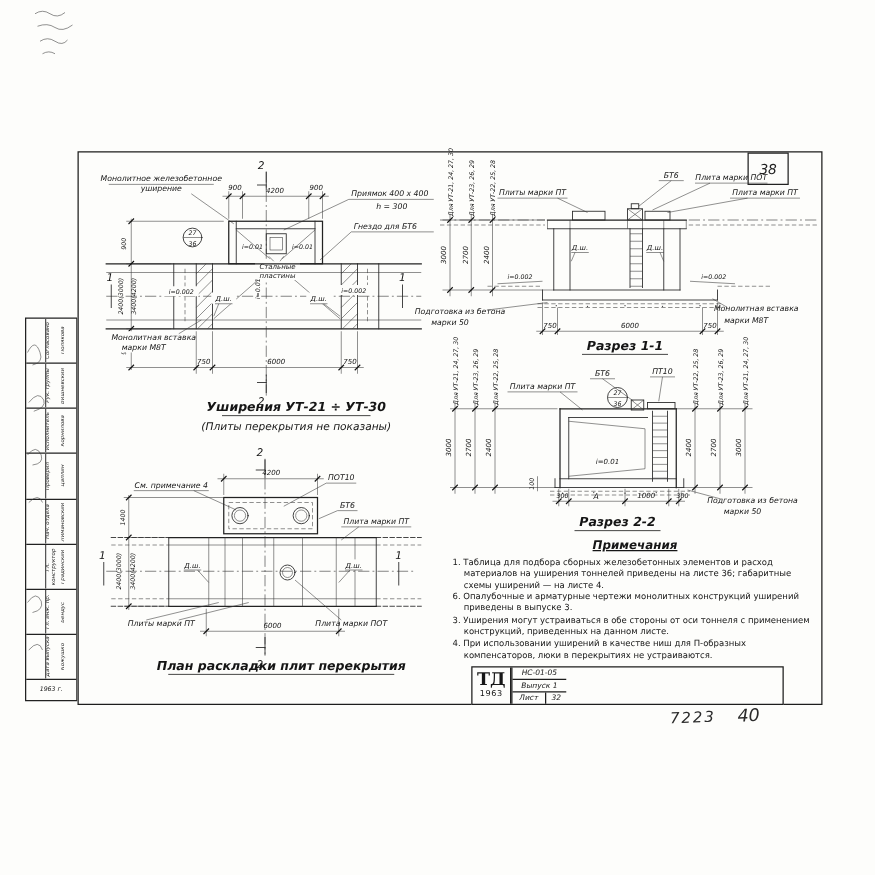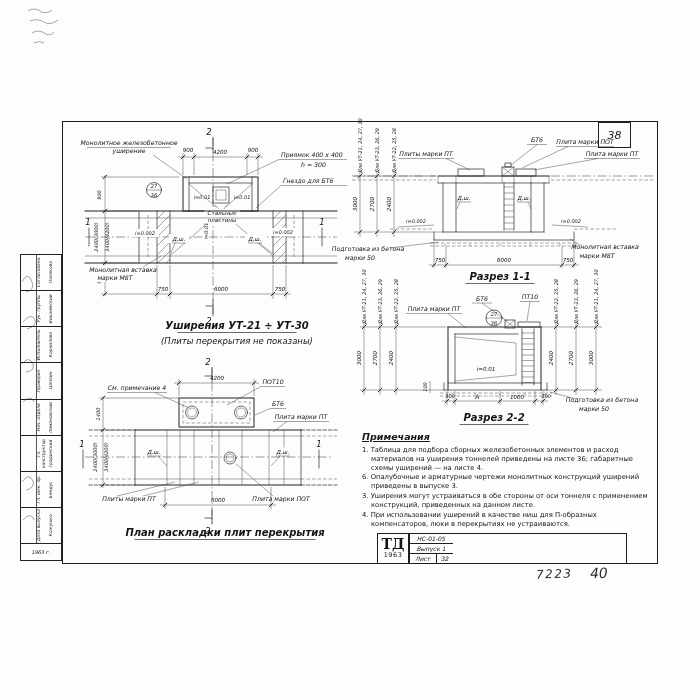--- a/index.html
+++ b/index.html
@@ -14,21 +14,21 @@
   .tn{stroke:#3a3a3a;stroke-width:.45;fill:none;}
   .dsh{stroke-dasharray:3.5 2;}
   .dd{stroke-dasharray:9 2.5 1.5 2.5;stroke-width:.5;}
   .tick{stroke:#111;stroke-width:.85;}
   text{font-style:italic;fill:#151515;font-family:"DejaVu Sans",sans-serif;}
   .t5{font-size:5px;}.t55{font-size:5.6px;}.t6{font-size:6.2px;}
   .t8{font-size:8.5px;}.t9{font-size:10px;font-weight:bold;}
   .mid{text-anchor:middle;}
   .bg{fill:#fdfdfb;stroke:none;}
   .notes{position:absolute;left:362px;top:431px;width:292px;}
-  .notes-title{font-style:italic;font-weight:bold;font-size:9.5px;text-align:left;
+  .notes-title{font-style:italic;font-weight:bold;font-size:9.5px;text-align:center;
         text-decoration:underline;margin-bottom:4px;}
   .note-item{font-size:6.8px;line-height:1.3;padding-left:9px;text-indent:-9px;margin-bottom:1px;}
   .tblock{position:absolute;left:377px;top:533px;width:250px;height:31px;border:1.4px solid #1d1d1d;
         display:flex;box-sizing:border-box;background:#fdfdfb;}
   .tb-logo{width:30px;border-right:1.2px solid #1d1d1d;display:flex;flex-direction:column;
         align-items:center;justify-content:center;}
   .tb-td{font-family:"DejaVu Serif",serif;font-weight:bold;font-size:14px;line-height:13px;}
   .tb-year{font-size:6.5px;letter-spacing:.5px;}
   .tb-title{flex:1;display:flex;align-items:center;justify-content:center;font-style:italic;font-size:9px;}
   .tb-right{width:43px;border-left:1.2px solid #1d1d1d;display:flex;flex-direction:column;}

